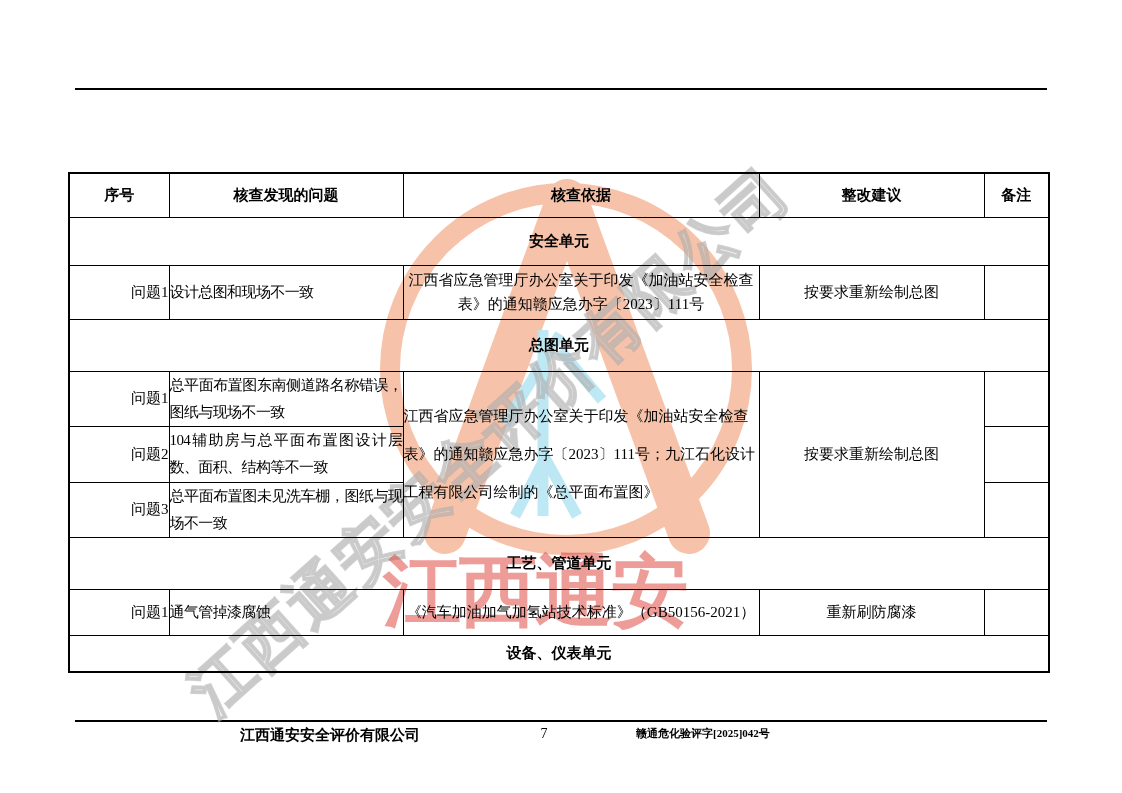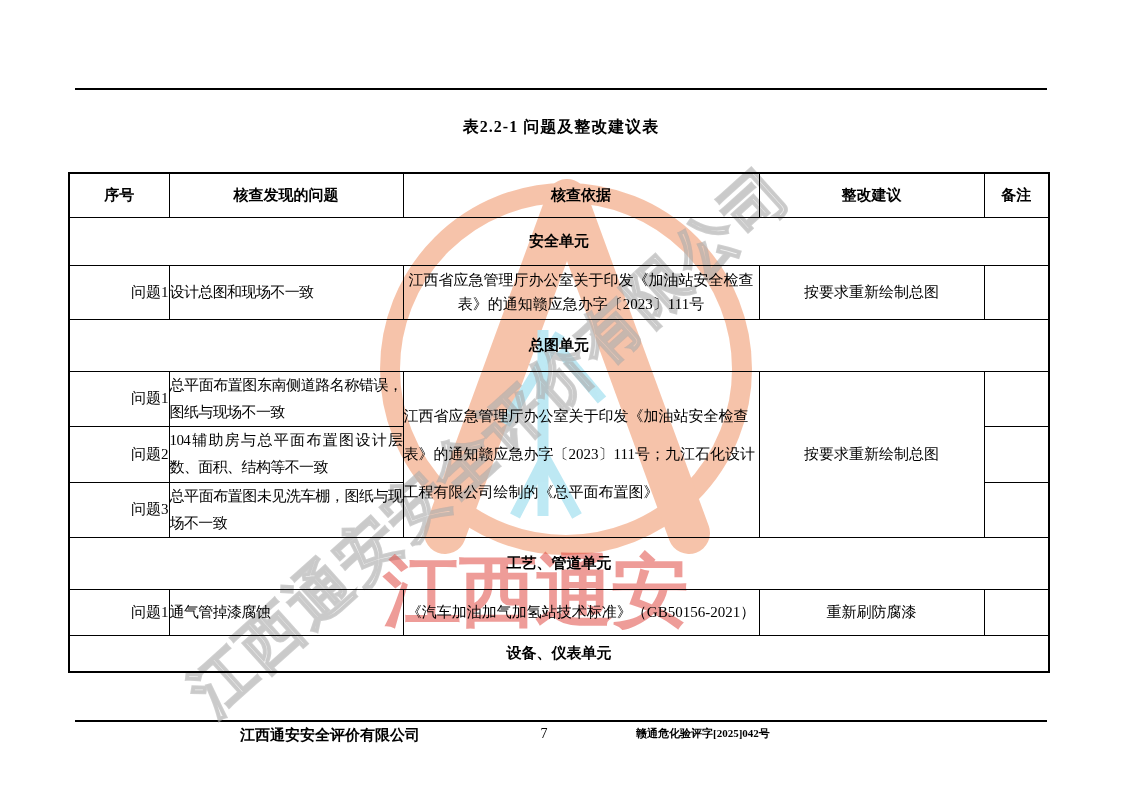--- a/index.html
+++ b/index.html
@@ -82,21 +82,20 @@
       </g>
     </g>
   </svg>
 
   <div class="wm-diag">江西通安安全评价有限公司</div>
 
   <div class="wm-red">江西通安</div>
 
   <div class="rule rule-top"></div>
 
-  <div class="doc-title">表2.2-1 问题及整改建议表</div>
 
   <table class="review">
     <colgroup>
       <col style="width:100px">
         <col style="width:234px">
         <col style="width:356px">
       <col style="width:225px">
         <col style="width:65px">
     </colgroup>
 

